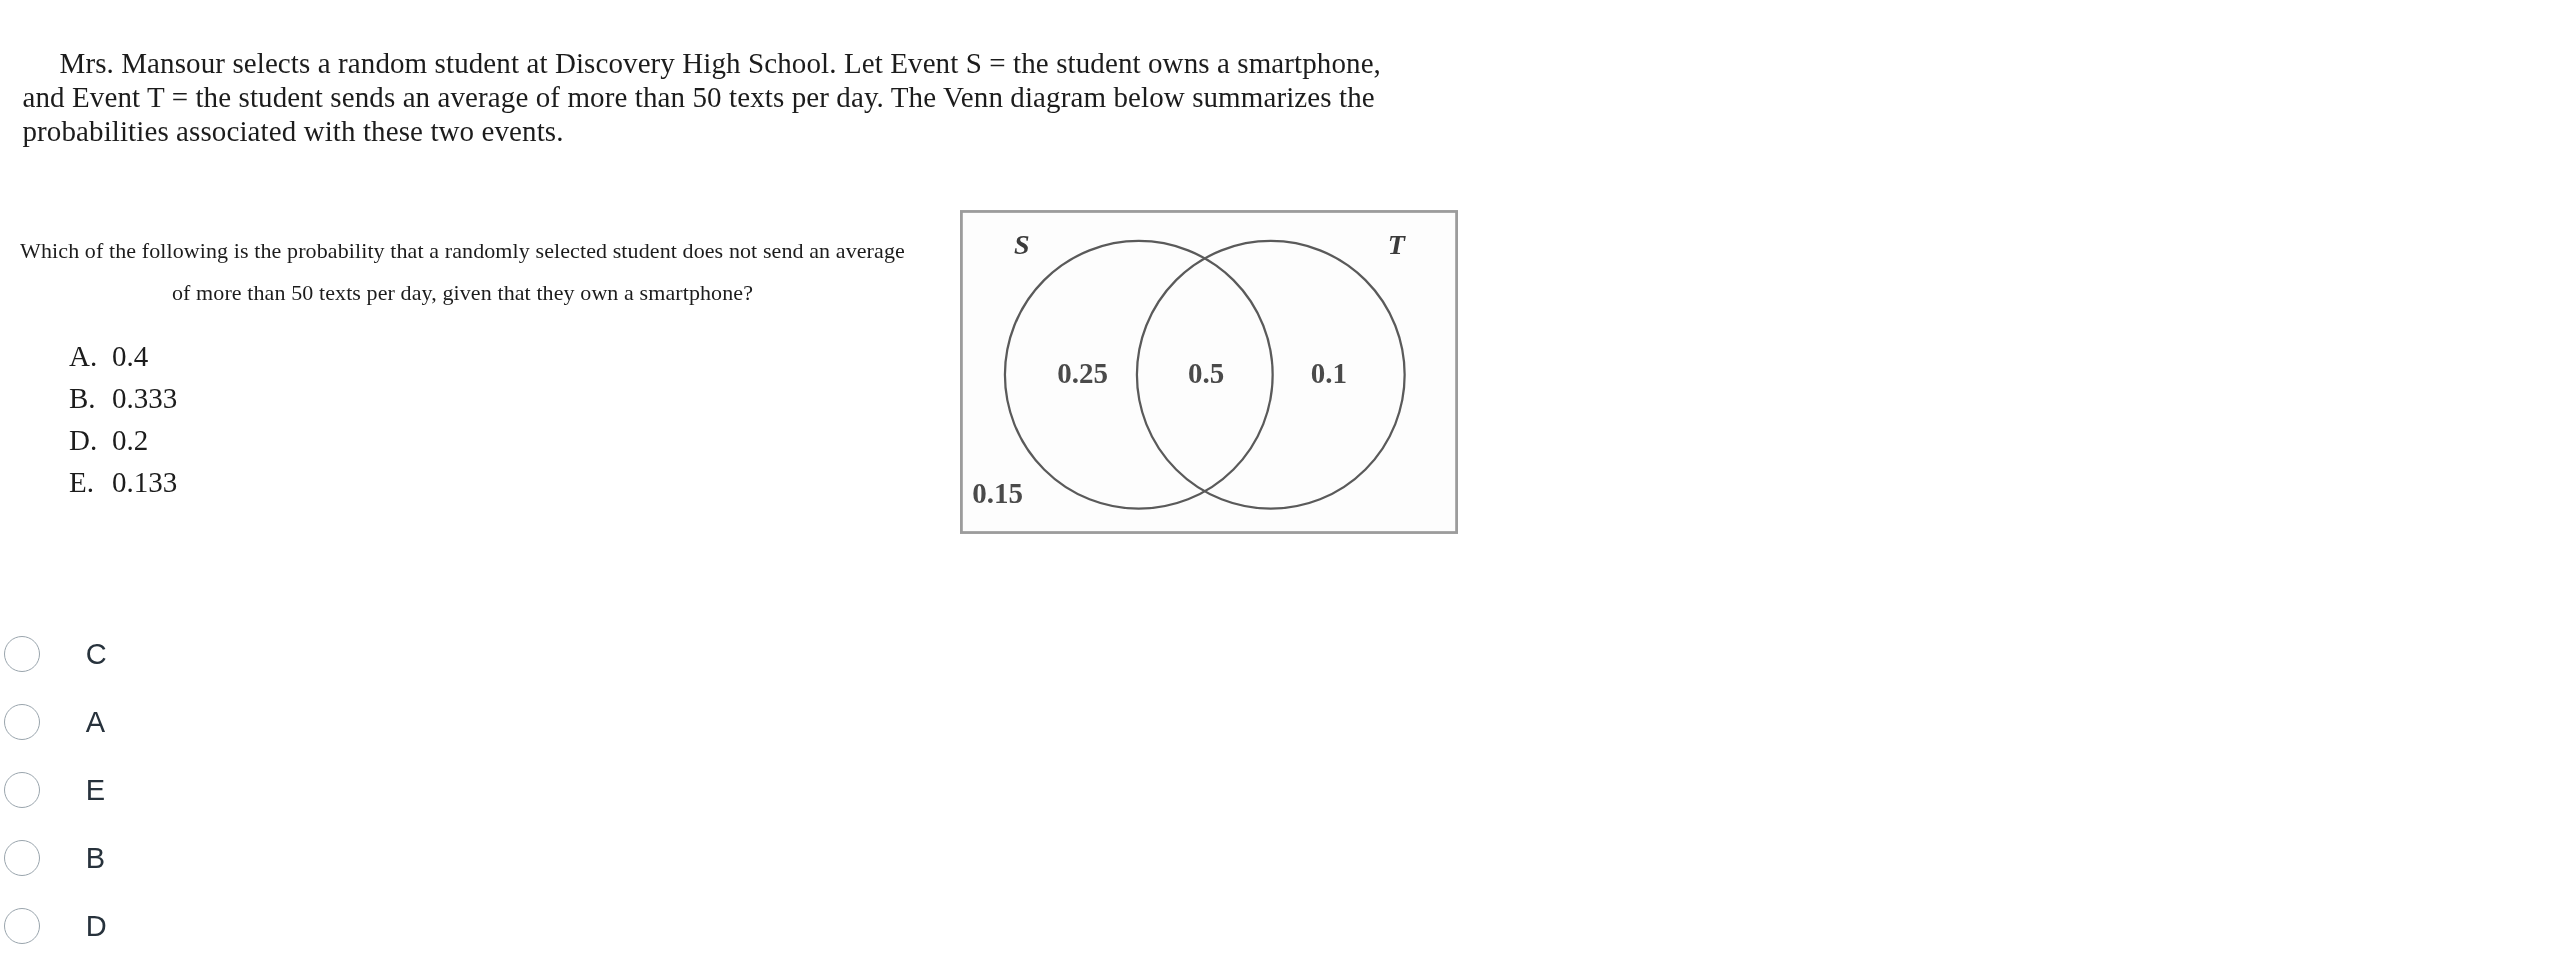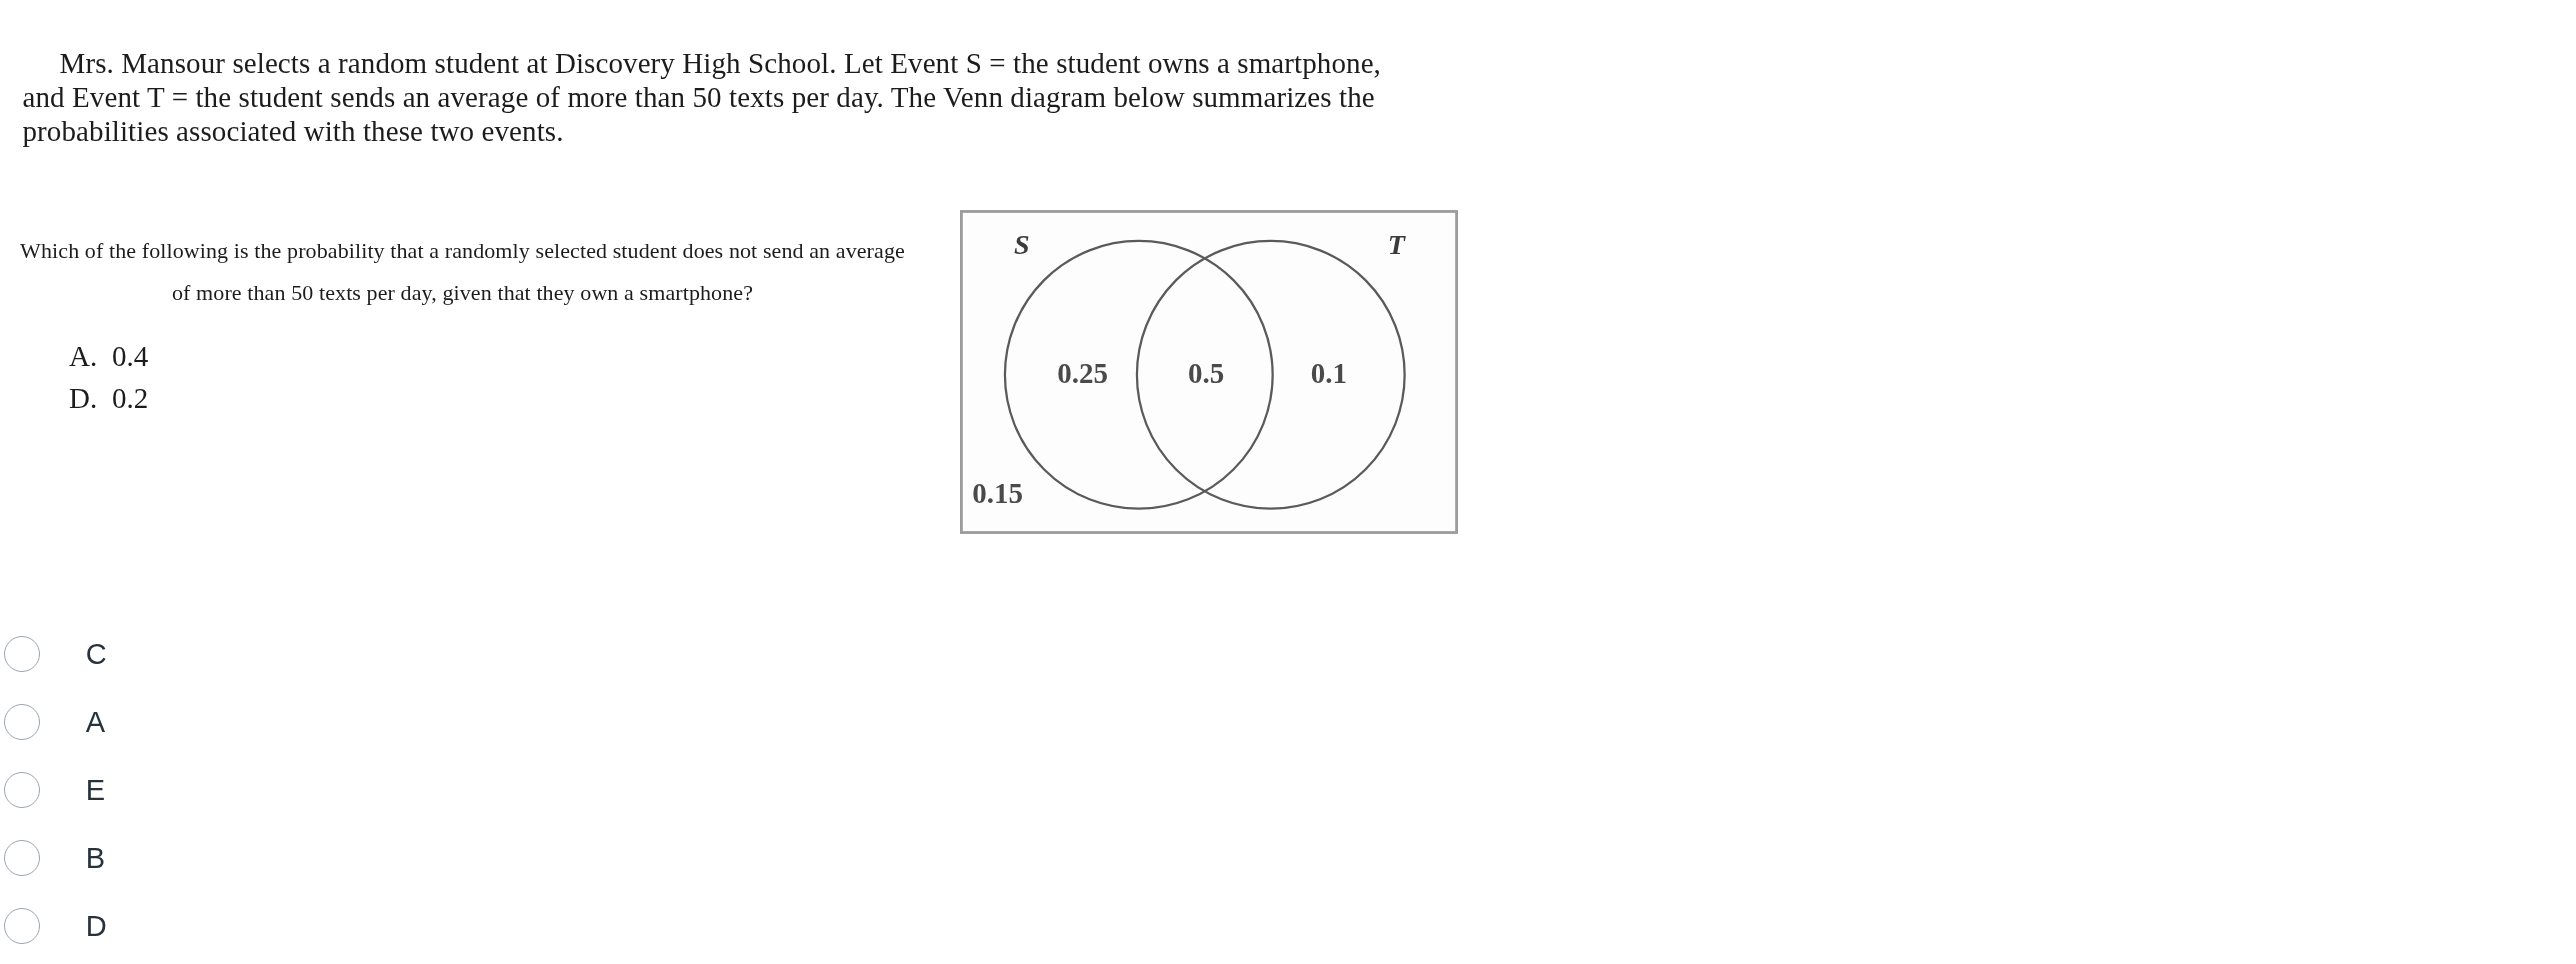--- a/index.html
+++ b/index.html
@@ -143,21 +143,23 @@
 <body>
 
 <div id="question-scan">
 
   <p class="stem-paragraph">Mrs. Mansour selects a random student at Discovery High School.  Let Event S = the student owns a smartphone, and Event T = the student sends an average of more than 50 texts per day.  The Venn diagram below summarizes the probabilities associated with these two events.</p>
 
   <p class="prompt-paragraph">Which of the following is the probability that a randomly selected student does not send an average of more than 50 texts per day, given that they own a smartphone?</p>
 
   <ul class="choice-list" id="choice-list">
       <li class="choice-row"><span class="choice-letter">A.</span><span class="choice-value">0.4</span></li>
+      <li class="choice-row"><span class="choice-letter">B.</span><span class="choice-value">0.333</span></li>
       <li class="choice-row"><span class="choice-letter">D.</span><span class="choice-value">0.2</span></li>
+      <li class="choice-row"><span class="choice-letter">E.</span><span class="choice-value">0.133</span></li>
     </ul>
 
   <div id="venn-figure">
     <svg viewBox="0 0 532 346" xmlns="http://www.w3.org/2000/svg" aria-hidden="true">
       <rect x="1.5" y="1.5" width="529" height="343" fill="#fdfdfd" stroke="#9c9c9c" stroke-width="3"></rect>
       <circle cx="191" cy="176" r="143" fill="none" stroke="#5a5a5a" stroke-width="2.4"></circle>
       <circle cx="332" cy="176" r="143" fill="none" stroke="#5a5a5a" stroke-width="2.4"></circle>
 
       <text class="venn-set-label" id="venn-label-s" x="66" y="47" text-anchor="middle">S</text>
       <text class="venn-set-label" id="venn-label-t" x="466" y="47" text-anchor="middle">T</text>

